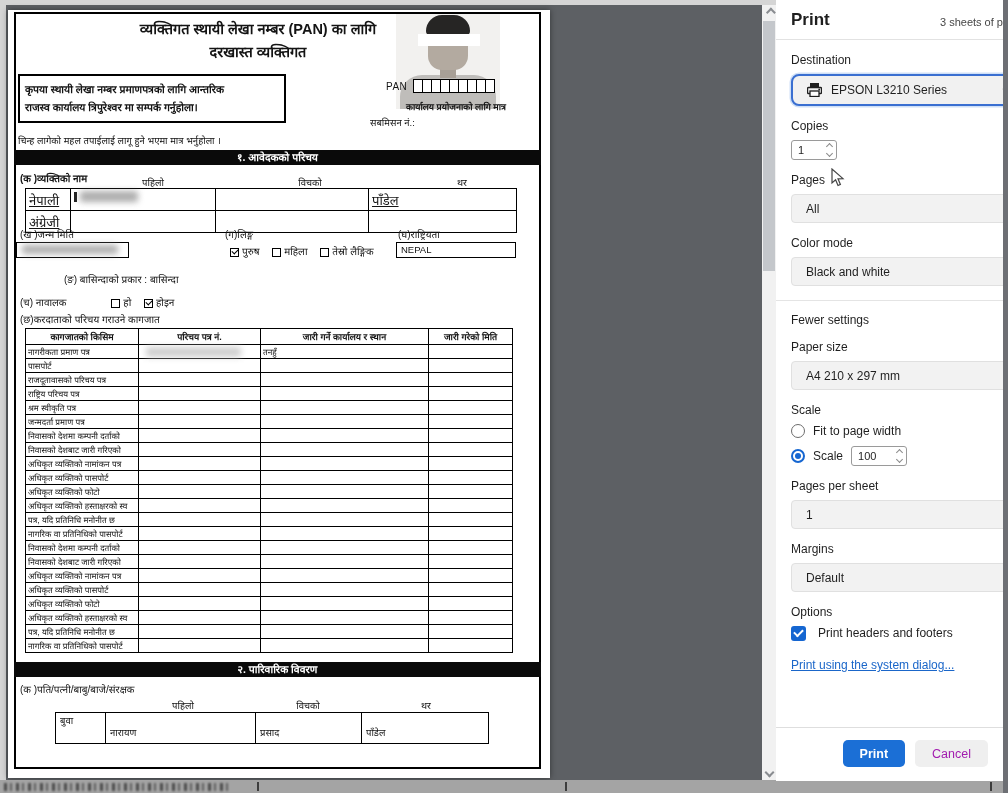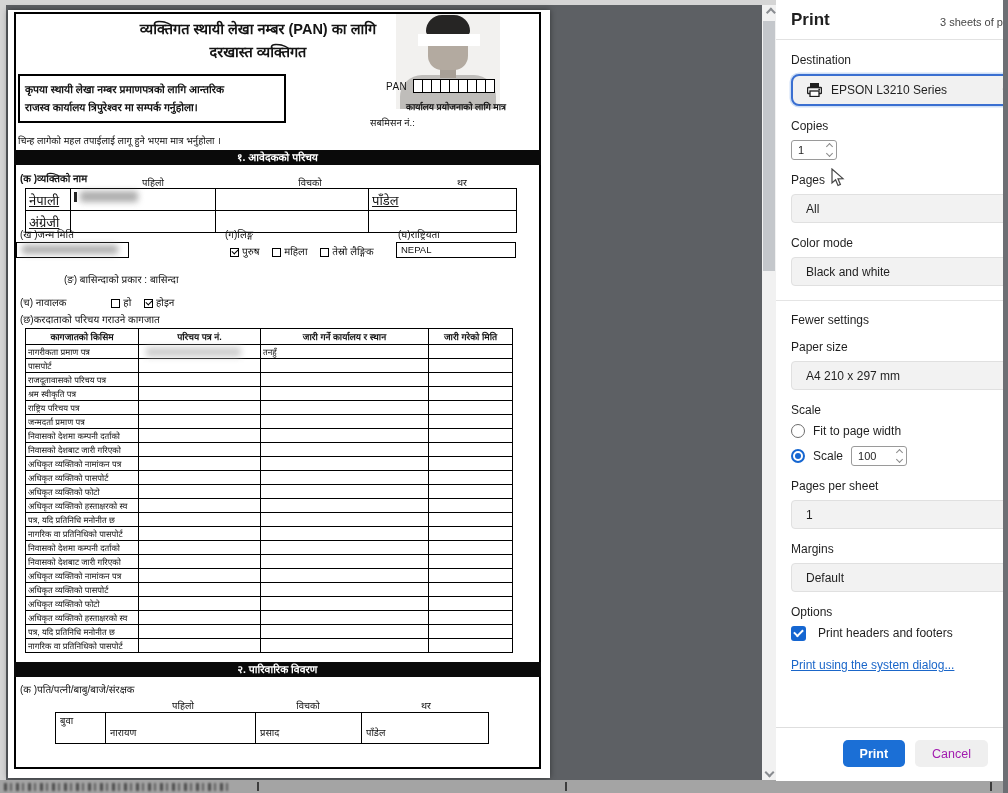--- a/index.html
+++ b/index.html
@@ -232,28 +232,28 @@
           </tr>
 
           <tr>
             <td>राजदूतावासको परिचय पत्र</td>
             <td></td>
             <td></td>
             <td></td>
           </tr>
 
           <tr>
+            <td>राष्ट्रिय परिचय पत्र</td>
+            <td></td>
+            <td></td>
+            <td></td>
+          </tr>
+
+          <tr>
             <td>श्रम स्वीकृति पत्र</td>
-            <td></td>
-            <td></td>
-            <td></td>
-          </tr>
-
-          <tr>
-            <td>राष्ट्रिय परिचय पत्र</td>
             <td></td>
             <td></td>
             <td></td>
           </tr>
 
           <tr>
             <td>जन्मदर्ता प्रमाण पत्र</td>
             <td></td>
             <td></td>
             <td></td>

